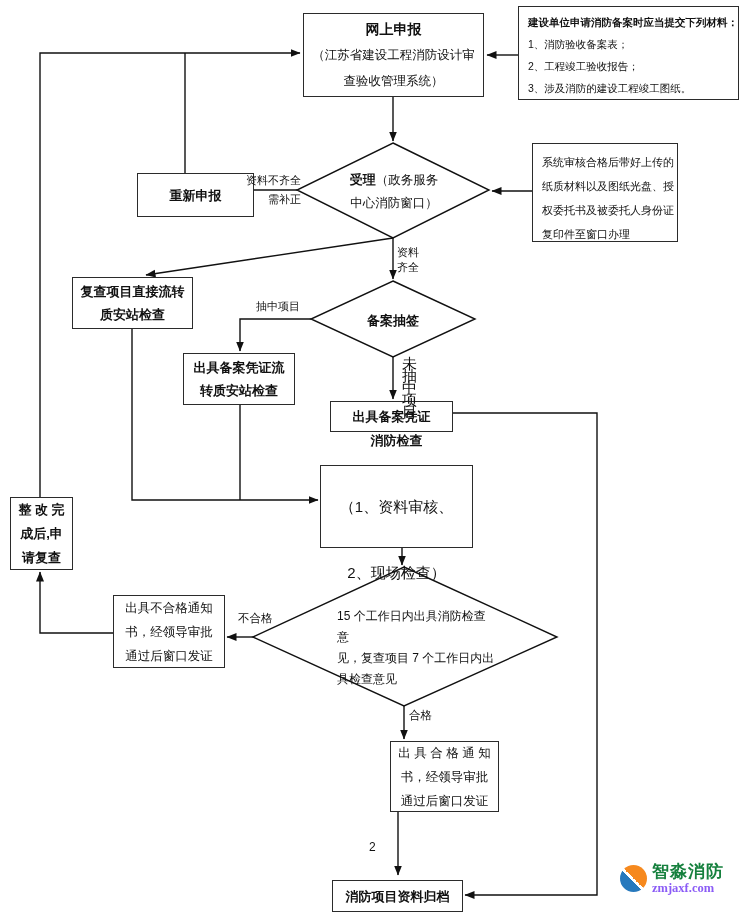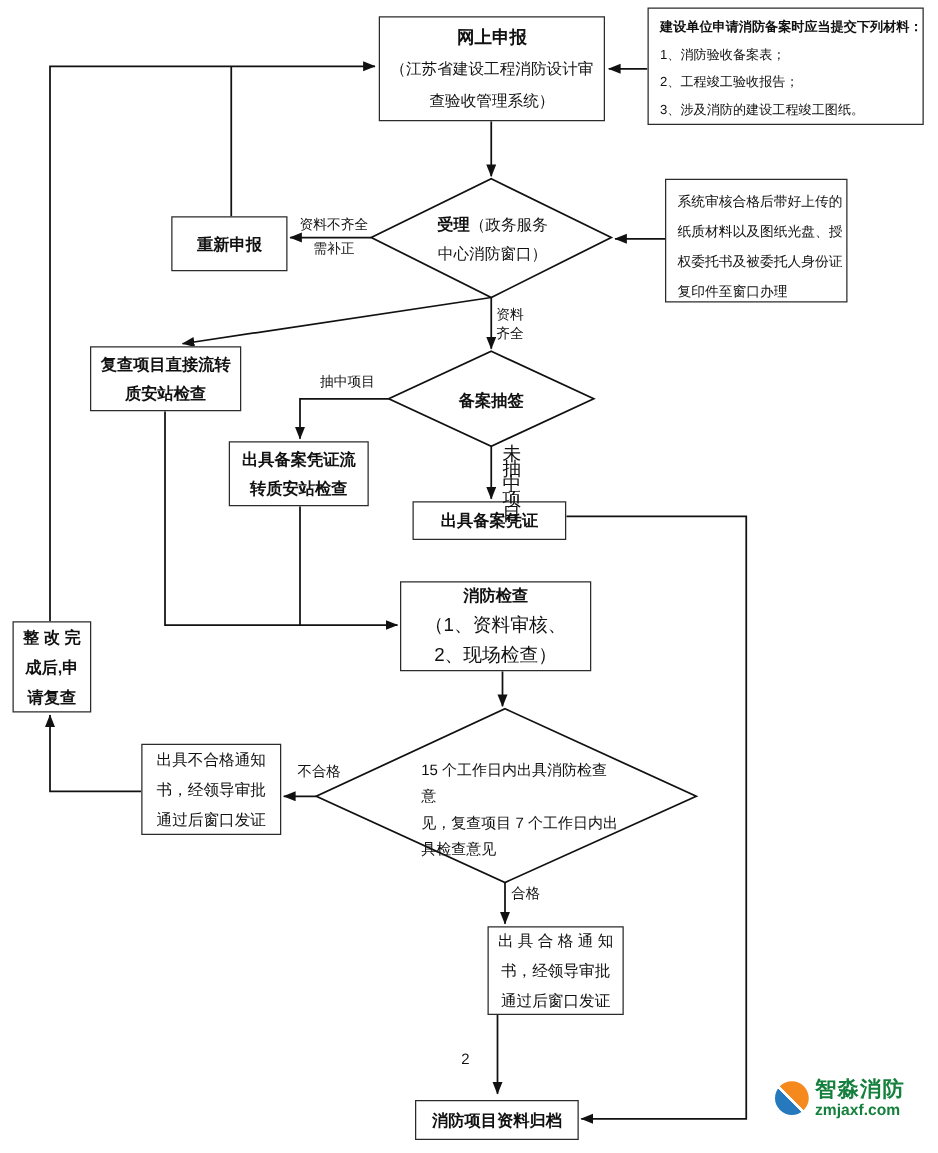--- a/index.html
+++ b/index.html
@@ -16,50 +16,50 @@
   }
   .bold{font-weight:bold;}
   .dtext{position:absolute;z-index:2;text-align:center;}
   .lbl{position:absolute;z-index:2;font-size:11px;line-height:13px;color:#111;}
   .note{align-items:flex-start;text-align:left;padding-left:9px;padding-right:4px;}
   .note div{white-space:nowrap;}
   #online-apply{left:303px;top:13px;width:181px;height:84px;line-height:26px;}
   #online-apply .t{font-size:14px;}
   #online-apply .s{font-size:12.5px;}
   #materials-note{left:518px;top:6px;width:221px;height:94px;font-size:10.5px;line-height:22px;justify-content:flex-end;padding-top:7px;}
-  #reapply{left:137px;top:173px;width:93px;height:44px;}
+  #reapply{left:137px;top:173px;width:117px;height:44px;}
   #system-note{left:532px;top:143px;width:146px;height:99px;font-size:11px;line-height:24px;justify-content:flex-start;padding-top:6px;}
   #recheck-direct{left:72px;top:277px;width:121px;height:52px;}
   #issue-cert-transfer{left:183px;top:353px;width:112px;height:52px;}
   #issue-cert{left:330px;top:401px;width:123px;height:31px;}
-  #fire-check{left:320px;top:465px;width:153px;height:72px;line-height:24px;}
+  #fire-check{left:320px;top:465px;width:153px;height:83px;line-height:24px;gap:42px;}
   #fire-check .s{font-size:15px;}
   #fail-notice{left:113px;top:595px;width:112px;height:73px;font-size:12.5px;line-height:24px;}
   #rectify{left:10px;top:497px;width:63px;height:73px;line-height:24px;}
   #pass-notice{left:343px;top:741px;width:109px;height:71px;font-size:12.5px;line-height:24px;margin-left:47px;}
   #archive{left:332px;top:880px;width:131px;height:32px;}
   #accept-text{left:336px;top:168px;width:116px;line-height:23px;font-size:12.5px;}
   #accept-text .t{font-size:13px;}
   #lottery-text{left:343px;top:312px;width:100px;font-size:13px;}
   #opinion-text{left:337px;top:606px;width:160px;text-align:left;font-size:12px;line-height:21px;}
-  #lbl-incomplete{left:233px;top:171px;width:68px;text-align:center;line-height:19px;}
+  #lbl-incomplete{left:233px;top:171px;width:68px;text-align:right;line-height:19px;}
   #lbl-complete{left:397px;top:245px;line-height:15px;}
   #lbl-selected{left:256px;top:300px;}
   #lbl-notselected{left:402px;top:358px;width:28px;line-height:12px;font-size:15px;}
   #lbl-fail{left:238px;top:612px;font-size:11.5px;}
   #lbl-pass{left:409px;top:709px;font-size:11.5px;}
   #page-num{left:369px;top:841px;font-size:12px;}
   #logo{position:absolute;left:620px;top:862px;z-index:2;display:flex;align-items:center;}
   #logo-icon{
     width:27px;height:27px;border-radius:50%;margin-right:5px;
     background:linear-gradient(225deg,#f6891e 0 50%,#ffffff 50% 57%,#2779bd 57% 100%);
   }
   #logo-txt{display:flex;flex-direction:column;}
   #logo-name{color:#15803d;font-size:17px;font-weight:bold;line-height:19px;letter-spacing:1px;}
-  #logo-domain{color:#15803d;font-size:12.5px;font-weight:bold;font-family:Liberation Sans, sans-serif;line-height:14px;}
+  #logo-domain{color:#8b5cf6;font-size:12.5px;font-weight:bold;font-family:Liberation Serif, serif;line-height:14px;}
 </style>
 </head>
 <body>
 
 <svg id="connectors" width="750" height="922" viewBox="0 0 750 922">
   <defs>
     <marker id="arr" markerWidth="11" markerHeight="9" refX="9.5" refY="4" orient="auto" markerUnits="userSpaceOnUse">
       <path d="M0,0 L10,4 L0,8 Z" fill="#111"></path>
     </marker>
   </defs>

